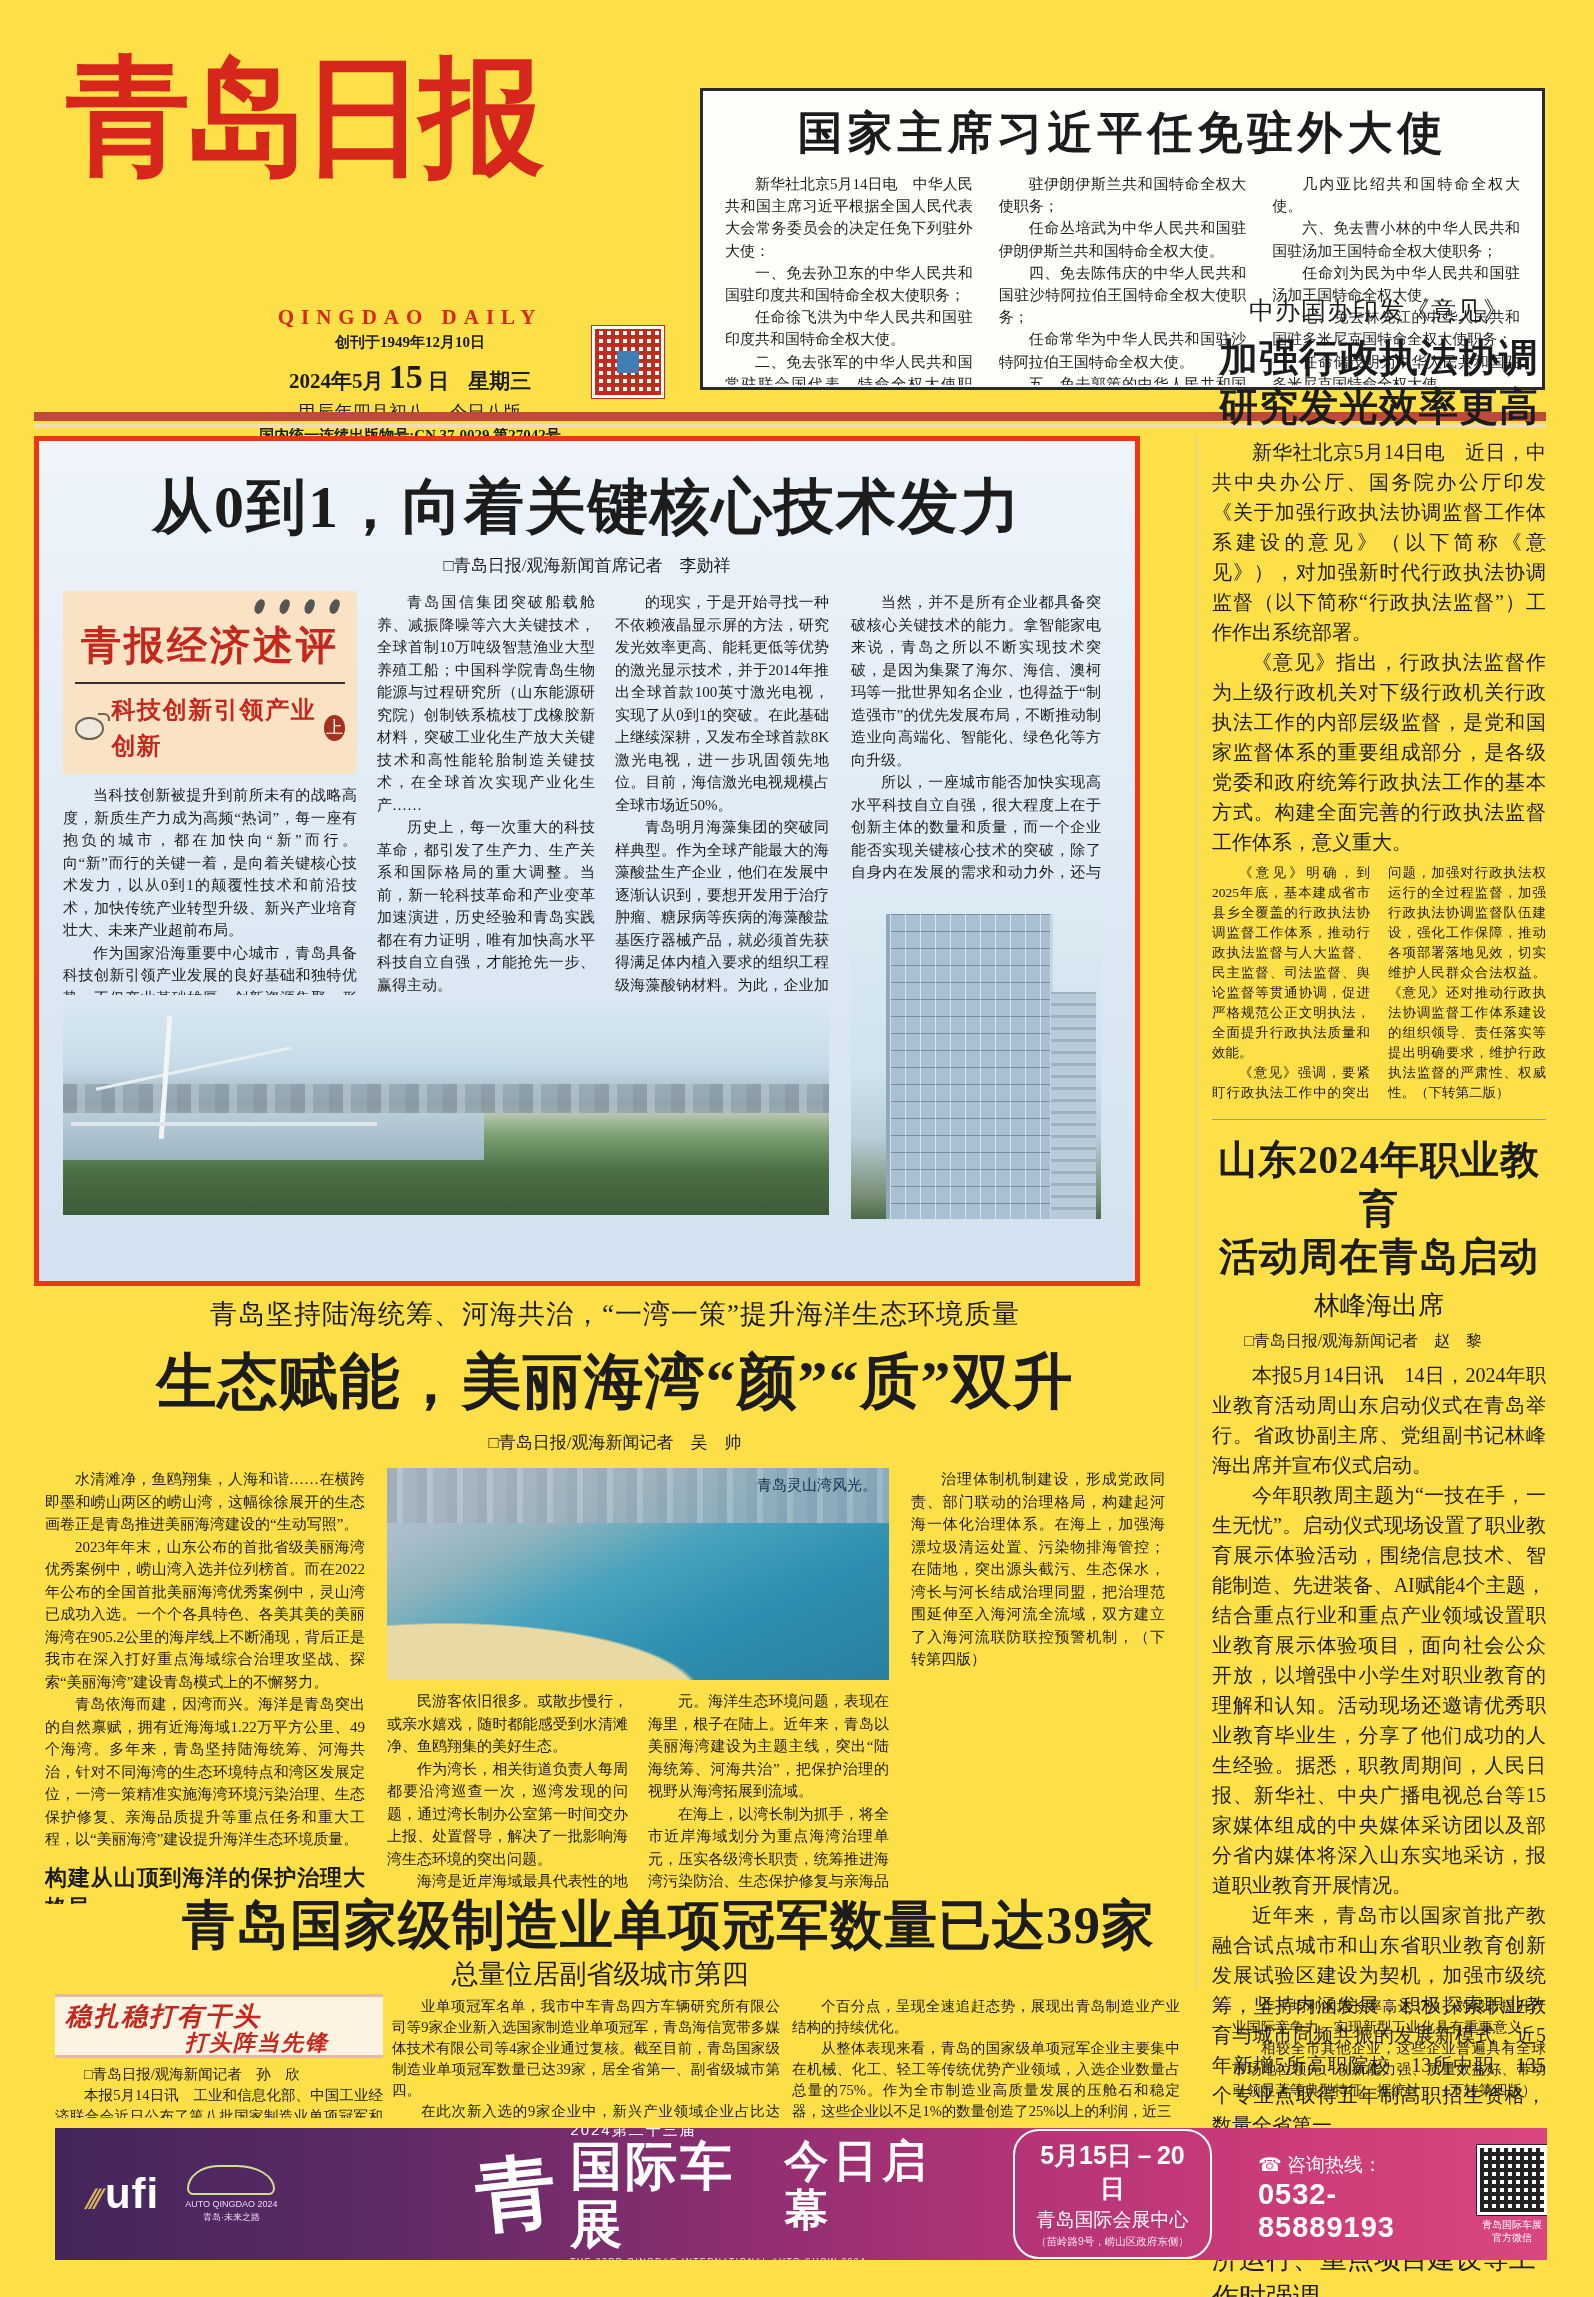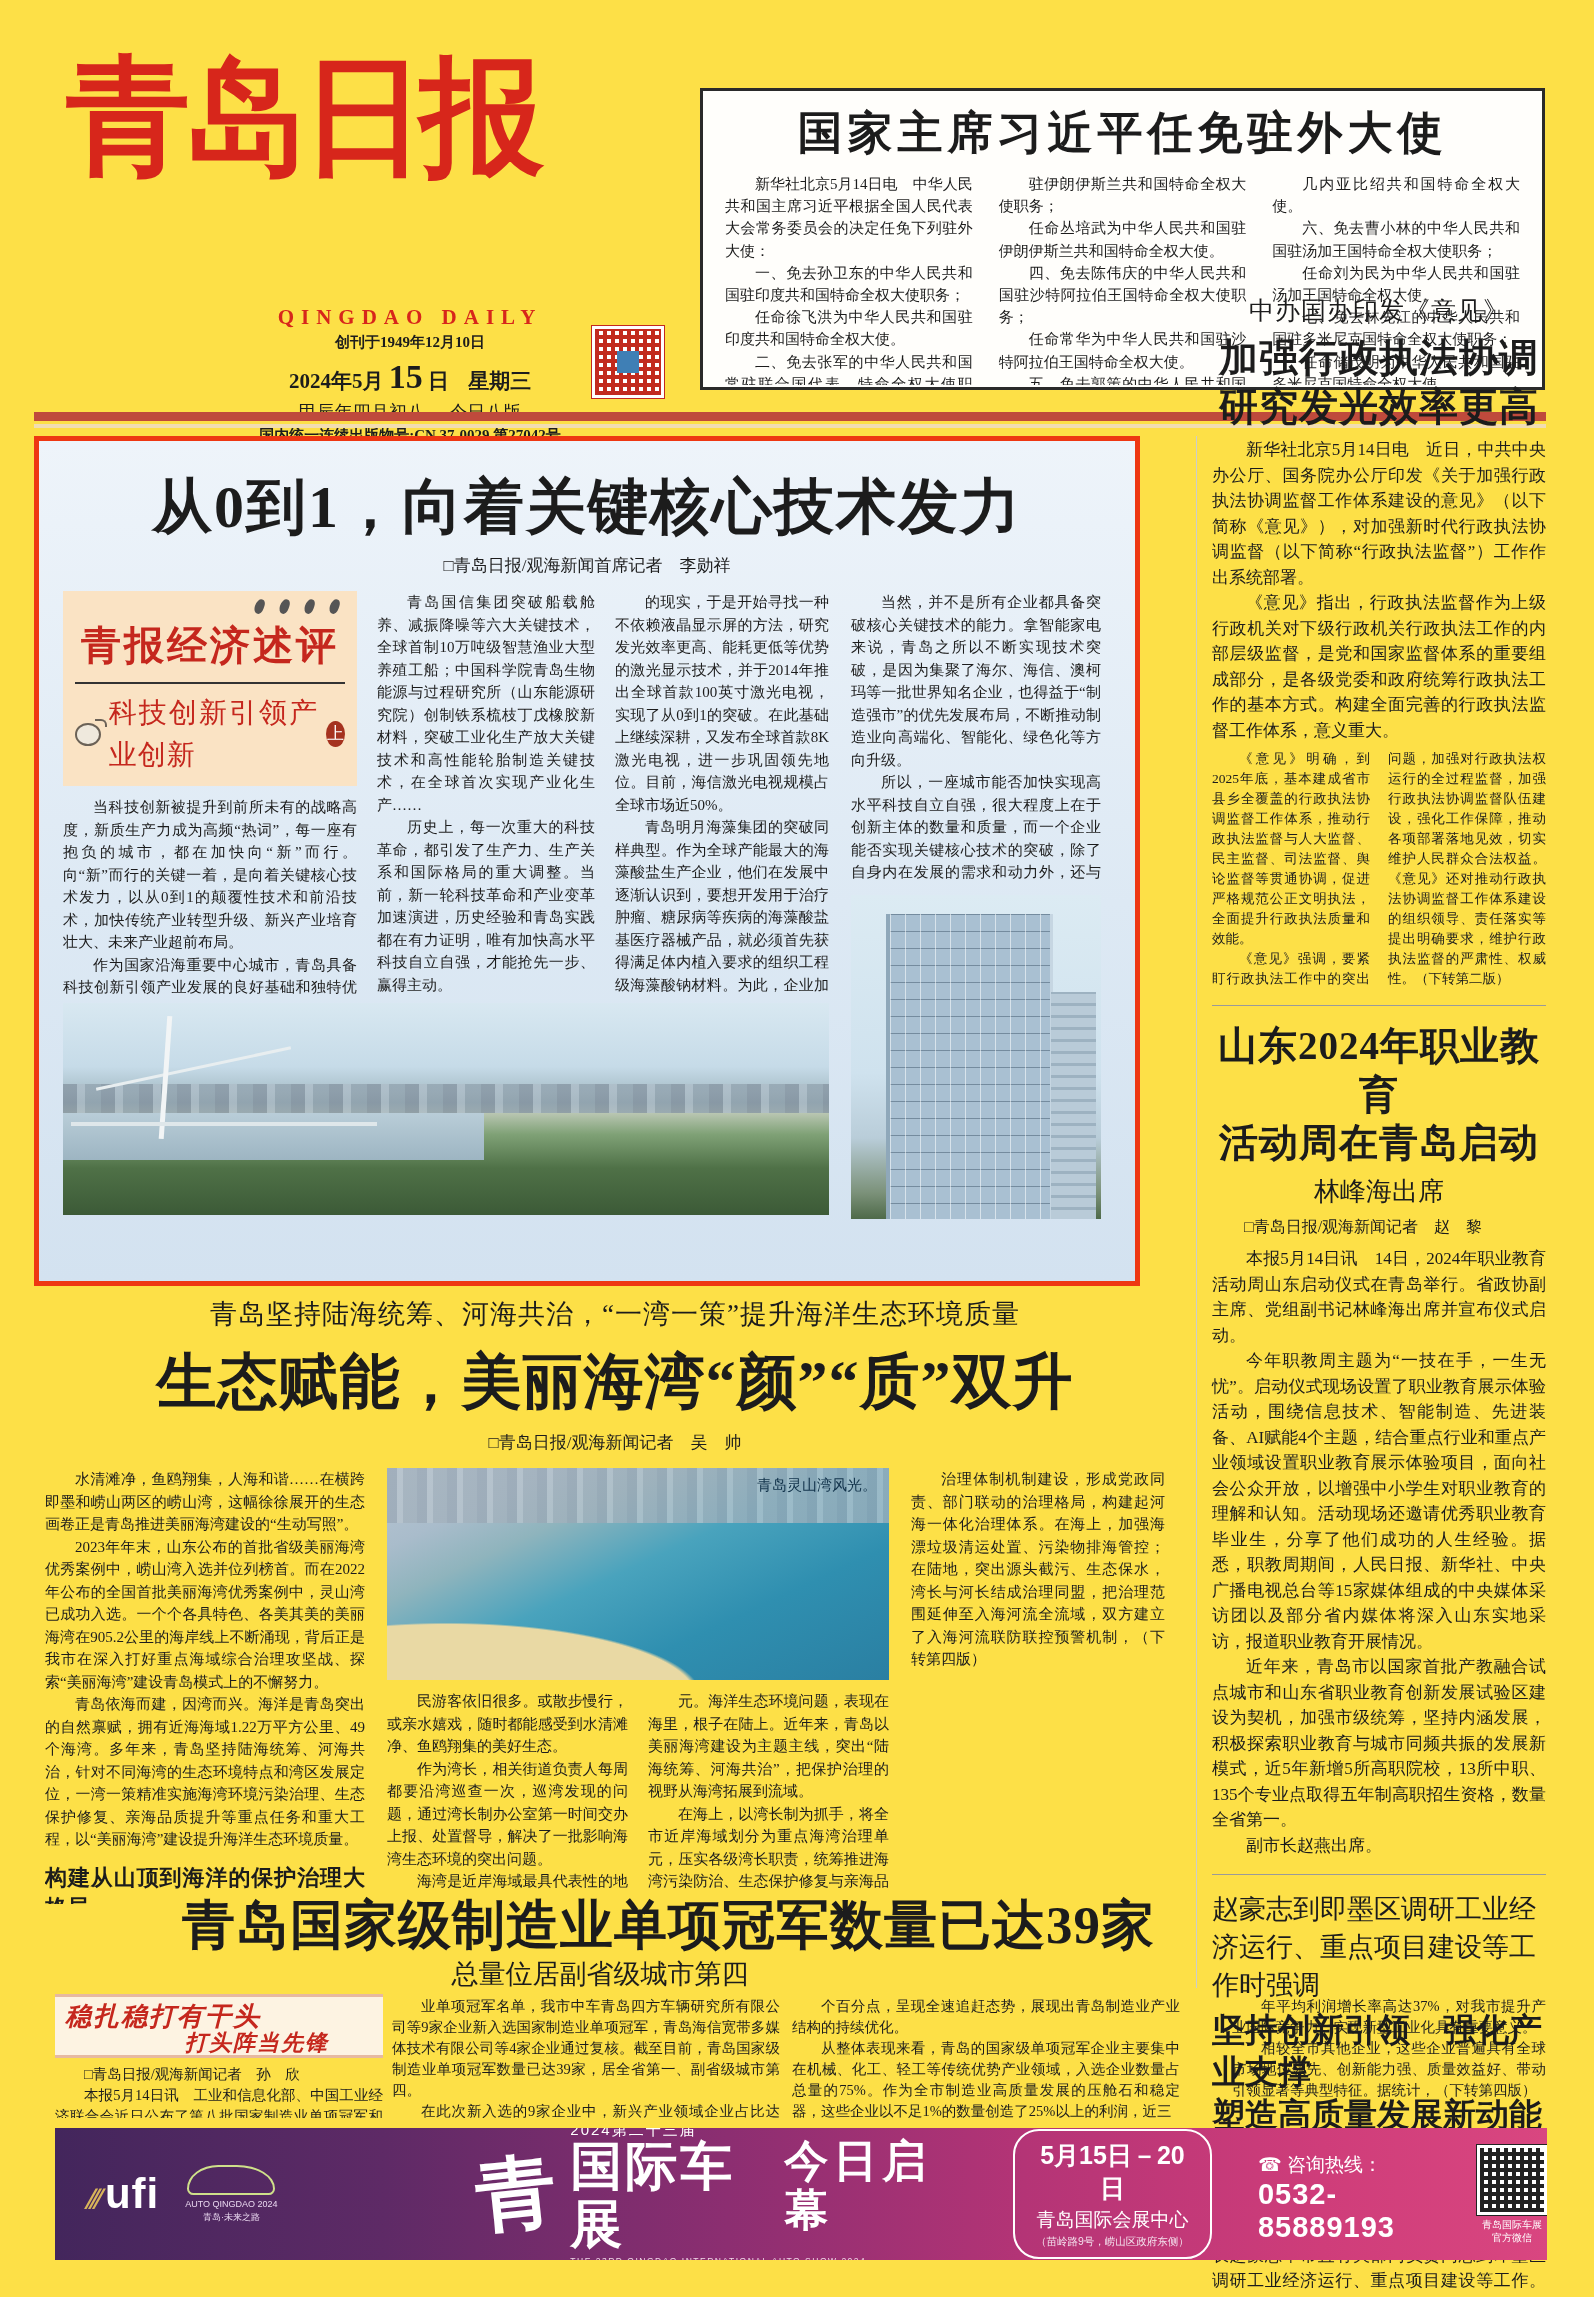--- a/index.html
+++ b/index.html
@@ -52,21 +52,21 @@
   .review-box{background:#fae3c4;padding:8px 12px 10px;margin-bottom:10px;}
   .brush-marks{display:flex;gap:16px;justify-content:flex-end;margin:0 6px 2px;}
   .brush-marks i{width:9px;height:15px;background:#555;border-radius:60% 40% 50% 50%;transform:rotate(18deg);display:block;}
   .review-title{font-size:40px;font-weight:900;color:#c5271d;letter-spacing:3px;text-align:center;}
   .review-divider{height:2px;background:#333;margin:6px 0 8px;}
   .review-series{display:flex;align-items:center;justify-content:center;gap:8px;}
   .mouse-icon{width:30px;height:19px;background:#efe9dd;border:2px solid #6b6257;border-radius:50%;
       position:relative;display:inline-block;}
   .mouse-icon:after{content:"";position:absolute;right:-8px;top:-6px;width:10px;height:6px;
       border-top:2px solid #6b6257;border-right:2px solid #6b6257;border-radius:0 6px 0 0;}
-  .series-text{font-size:28px;font-weight:400;color:#c5271d;letter-spacing:1px;}
+  .series-text{font-size:24px;font-weight:700;color:#c5271d;letter-spacing:1px;}
   .series-badge{width:26px;height:26px;border-radius:50%;background:#a5321f;color:#fff;font-size:17px;
       line-height:26px;text-align:center;display:inline-block;}
   
   .photo-strip{position:relative;height:212px;margin-top:8px;overflow:hidden;
       background:linear-gradient(180deg,#d8e8f1 0%,#c6dbe8 30%,#a9bfc9 42%,#8da4ad 47%,
                  #b9c6b2 52%,#7fa176 62%,#4f7147 78%,#3c5a37 100%);}
   .strip-city{position:absolute;left:0;top:38%;width:100%;height:14%;
       background:repeating-linear-gradient(90deg,#8796a3 0 14px,#aebdc8 14px 22px,#93a4b0 22px 38px);opacity:.8;}
   .strip-water{position:absolute;left:0;top:52%;width:55%;height:22%;
       background:linear-gradient(180deg,#b9cdd8,#9db5c2);}
@@ -84,21 +84,21 @@
       background:repeating-linear-gradient(0deg,#b9cbd8 0 9px,#9db2c1 9px 12px);}
   
   #rail{left:1212px;top:294px;width:334px;}
   .rail-rule{border:none;border-top:1px solid #9a9a9a;margin:16px 0;}
   .rail-kicker{font-size:25px;text-align:center;letter-spacing:1px;line-height:1.35;}
   .rail-kicker2{font-size:27px;text-align:left;line-height:1.4;}
   .rail-title{font-size:39px;font-weight:900;text-align:center;line-height:1.25;letter-spacing:1px;margin:6px 0;}
   .rail-title-sm{font-size:33px;font-weight:900;text-align:left;line-height:1.3;margin:4px 0;}
   .rail-sub{font-size:26px;text-align:center;margin:2px 0 8px;}
   .rail-byline{font-size:16px;text-align:left;text-indent:2em;margin:8px 0;}
-  .rail-body{font-size:17px;line-height:1.5;text-align:justify;}
+  .rail-body{font-size:20px;line-height:1.5;text-align:justify;}
   .rail-body p{margin:0;text-indent:2em;}
   .rail-twocol{column-count:2;column-gap:18px;font-size:13.5px;line-height:1.48;text-align:justify;margin-top:6px;}
   .rail-twocol p{margin:0;text-indent:2em;}
   
   #bay{left:45px;top:1296px;width:1140px;}
   .bay-kicker{font-size:27px;text-align:center;letter-spacing:1px;}
   .bay-title{font-size:60px;font-weight:900;text-align:center;letter-spacing:1px;margin:10px 0 8px;}
   .bay-byline{font-size:17px;text-align:center;margin-bottom:14px;}
   .bay-cols{display:flex;gap:22px;height:436px;overflow:hidden;}
   .bay-c1{width:320px;}

